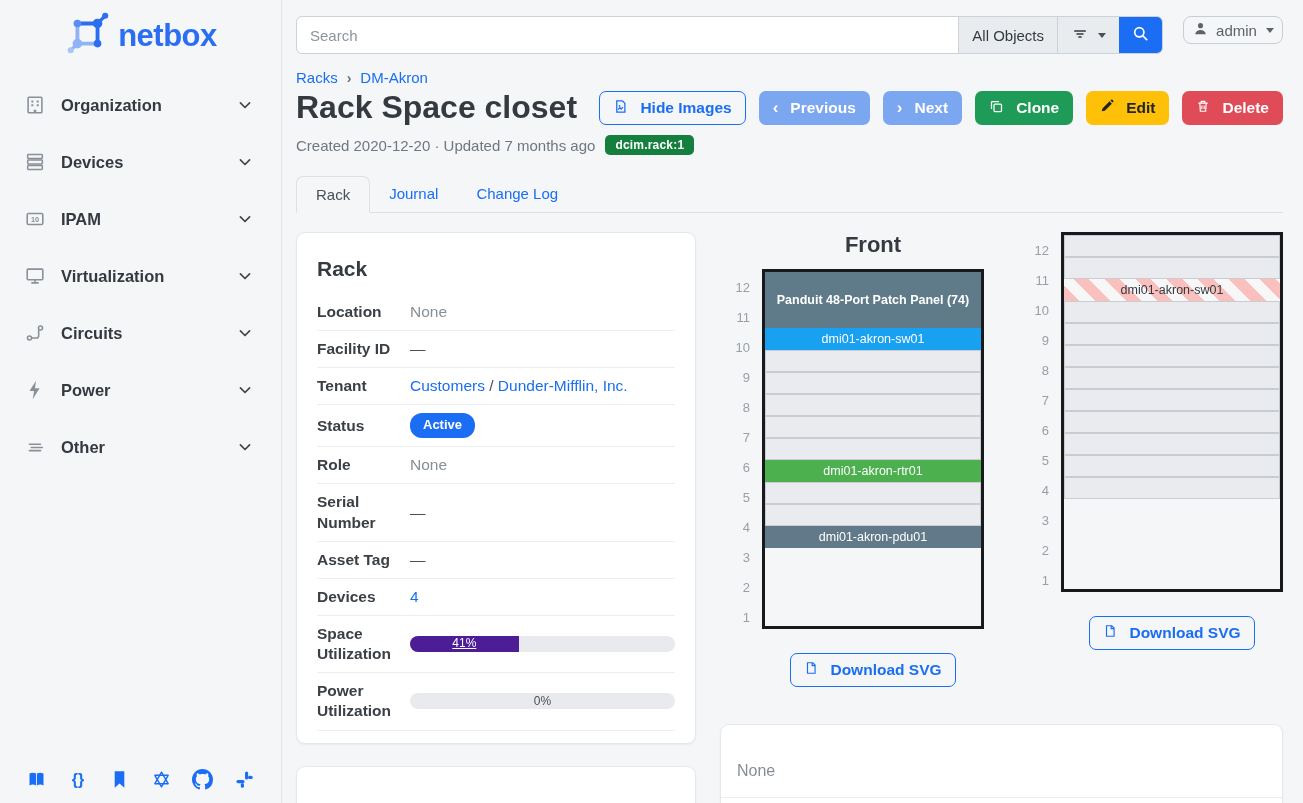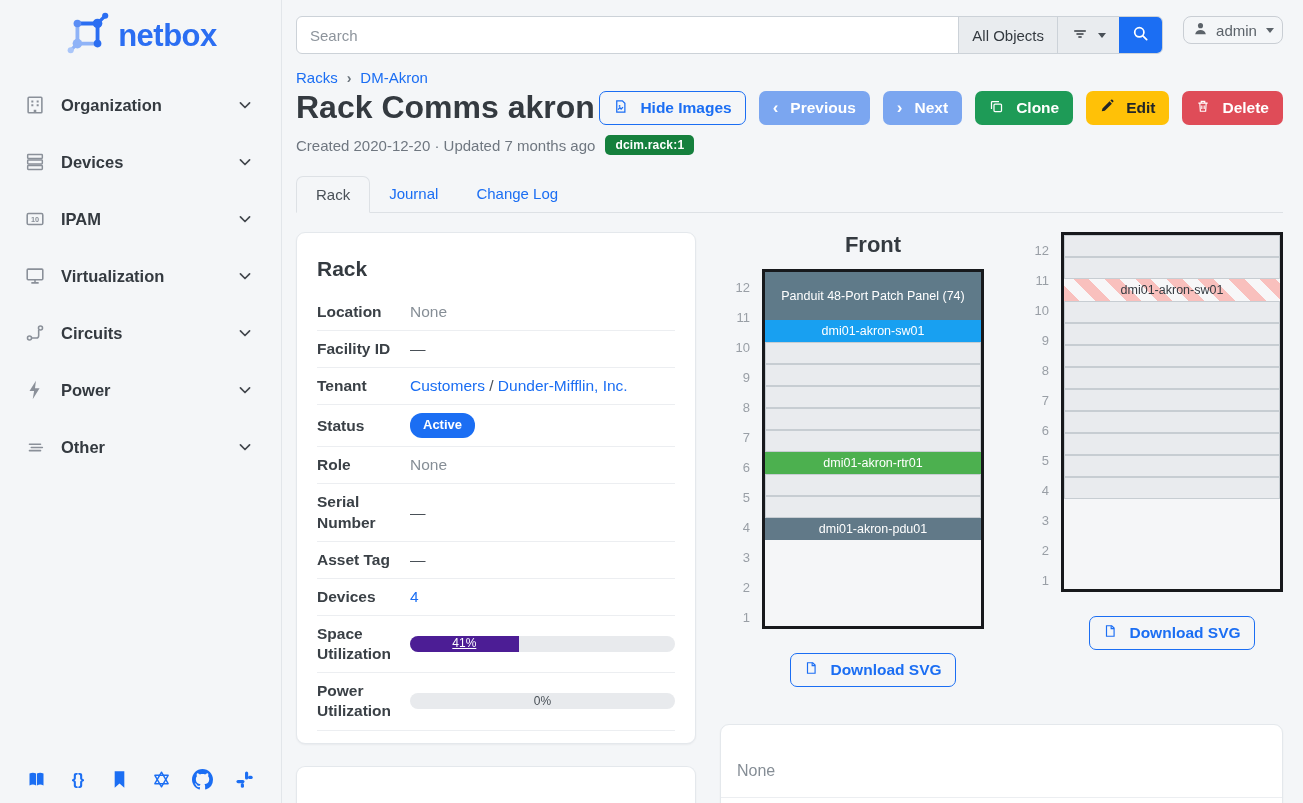--- a/index.html
+++ b/index.html
@@ -291,21 +291,21 @@
     </button>
   </div>
 
   <div class="breadcrumb" id="breadcrumb">
       <span class="crumb">Racks</span>
       <span class="crumb-sep">›</span>
       <span class="crumb">DM-Akron</span>
     </div>
 
   <div class="title-row">
-    <h1 class="page-title">Rack Comms akron</h1>
+    <h1 class="page-title">Rack Space closet</h1>
     <div class="actions">
       <button class="btn btn-outline">
         <span>
           <svg width="15" height="15" viewBox="0 0 24 24" fill="none" stroke="#1b6ef3" stroke-width="2">
             <path d="M6 3h9l4 4v14H6z"></path>
               <circle cx="10.5" cy="11" r="1.4" fill="#1b6ef3" stroke="none"></circle>
               <path d="M8 17l3-3 2 2 3-3"></path>
           </svg>
         </span>
         <span>Hide Images</span>
@@ -428,21 +428,21 @@
                 <div class="unit-num">8</div>
                 <div class="unit-num">7</div>
                 <div class="unit-num">6</div>
                 <div class="unit-num">5</div>
                 <div class="unit-num">4</div>
                 <div class="unit-num">3</div>
                 <div class="unit-num">2</div>
                 <div class="unit-num">1</div>
               </div>
               <div class="rack-frame">
-                <div class="slot dev dev-gray" style="height: 48px;">Panduit 48-Port Patch Panel (74)</div>
+                <div class="slot dev dev-gray" style="height: 56px; font-weight: bold;">Panduit 48-Port Patch Panel (74)</div>
                 <div class="slot dev dev-blue" style="height: 22px;">dmi01-akron-sw01</div>
                 <div class="slot empty"></div>
                 <div class="slot empty"></div>
                 <div class="slot empty"></div>
                 <div class="slot empty"></div>
                 <div class="slot empty"></div>
                 <div class="slot dev dev-green" style="height: 22px;">dmi01-akron-rtr01</div>
                 <div class="slot empty"></div>
                 <div class="slot empty"></div>
                 <div class="slot dev dev-gray2" style="height: 22px;">dmi01-akron-pdu01</div>

